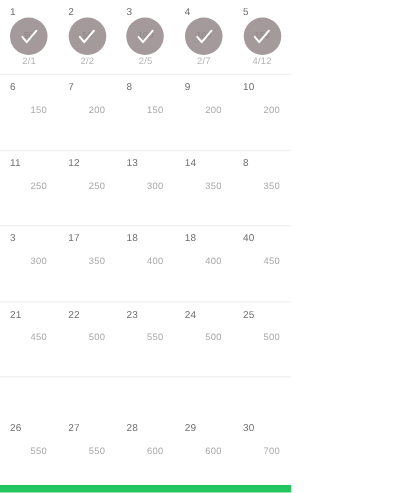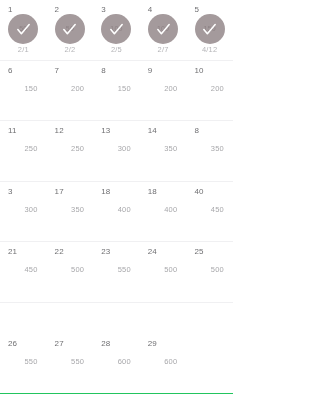--- a/index.html
+++ b/index.html
@@ -25,21 +25,21 @@
 
   .cal-row {
     position: relative;
     height: 64.8px;
     display: flex;
     flex-direction: row;
     box-sizing: border-box;
     border-bottom: 1px solid #f0f0f2;
   }
   .cal-row.last {
-    border-bottom: 1px solid #22c55e;
+    border-bottom: 6px solid #22c55e;
     margin-top: 31px;
   }
 
   .cal-cell {
     position: relative;
     width: 46.6px;
     height: 100%;
     box-sizing: border-box;
   }
 
@@ -297,15 +297,19 @@
       <div class="cell-value">550</div>
     </div>
     <div class="cal-cell">
       <div class="day-num">28</div>
       <div class="cell-value">600</div>
     </div>
     <div class="cal-cell">
       <div class="day-num">29</div>
       <div class="cell-value">600</div>
     </div>
+    <div class="cal-cell">
+      <div class="day-num">30</div>
+      <div class="cell-value">700</div>
+    </div>
   </div>
 
 </div>
 
 </body></html>

